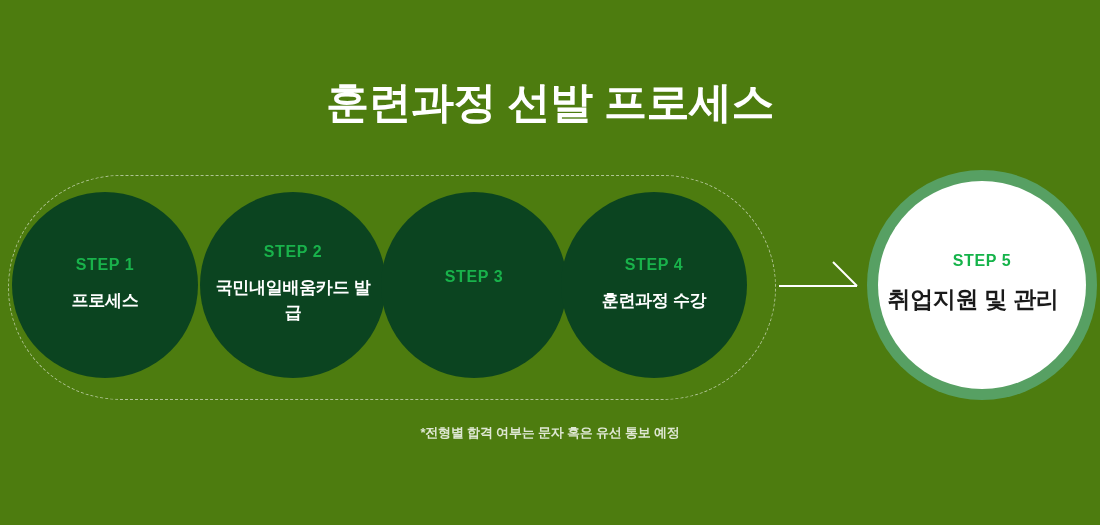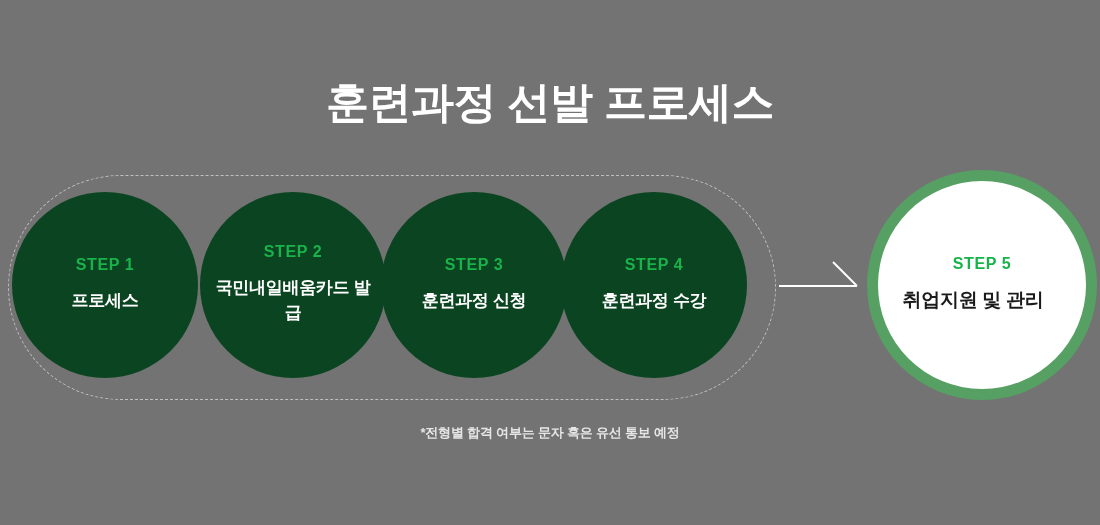--- a/index.html
+++ b/index.html
@@ -15,21 +15,21 @@
     overflow: hidden;
     position: relative;
   }
 
   #stage {
     position: absolute;
     left: 0;
     top: 0;
     width: 1100px;
     height: 525px;
-    background: #737373;
+    background: #4d7c0f;
   }
 
   
   .page-title {
     position: absolute;
     left: 0;
     top: 78px;
     width: 1100px;
     text-align: center;
     color: #ffffff;
@@ -135,21 +135,21 @@
   }
 
   .final-circle .step-label {
     color: #15b34a;
     font-size: 16px;
     margin-bottom: 14px;
   }
 
   .final-circle .step-text {
     color: #1a1a1a;
-    font-size: 19px;
+    font-size: 23px;
     width: 190px;
   }
 
   
   .footnote {
     position: absolute;
     left: 0;
     top: 425px;
     width: 1100px;
     text-align: center;
@@ -177,21 +177,20 @@
       <div class="step-text">프로세스</div>
     </div>
 
     <div class="step-circle s2">
       <div class="step-label">STEP 2</div>
       <div class="step-text">국민내일배움카드 발급</div>
     </div>
 
     <div class="step-circle s3">
       <div class="step-label">STEP 3</div>
-      <div class="step-text">훈련과정 신청</div>
     </div>
 
     <div class="step-circle s4">
       <div class="step-label">STEP 4</div>
       <div class="step-text">훈련과정 수강</div>
     </div>
 
   </div>
 
   <svg class="arrow" viewBox="0 0 88 62">

